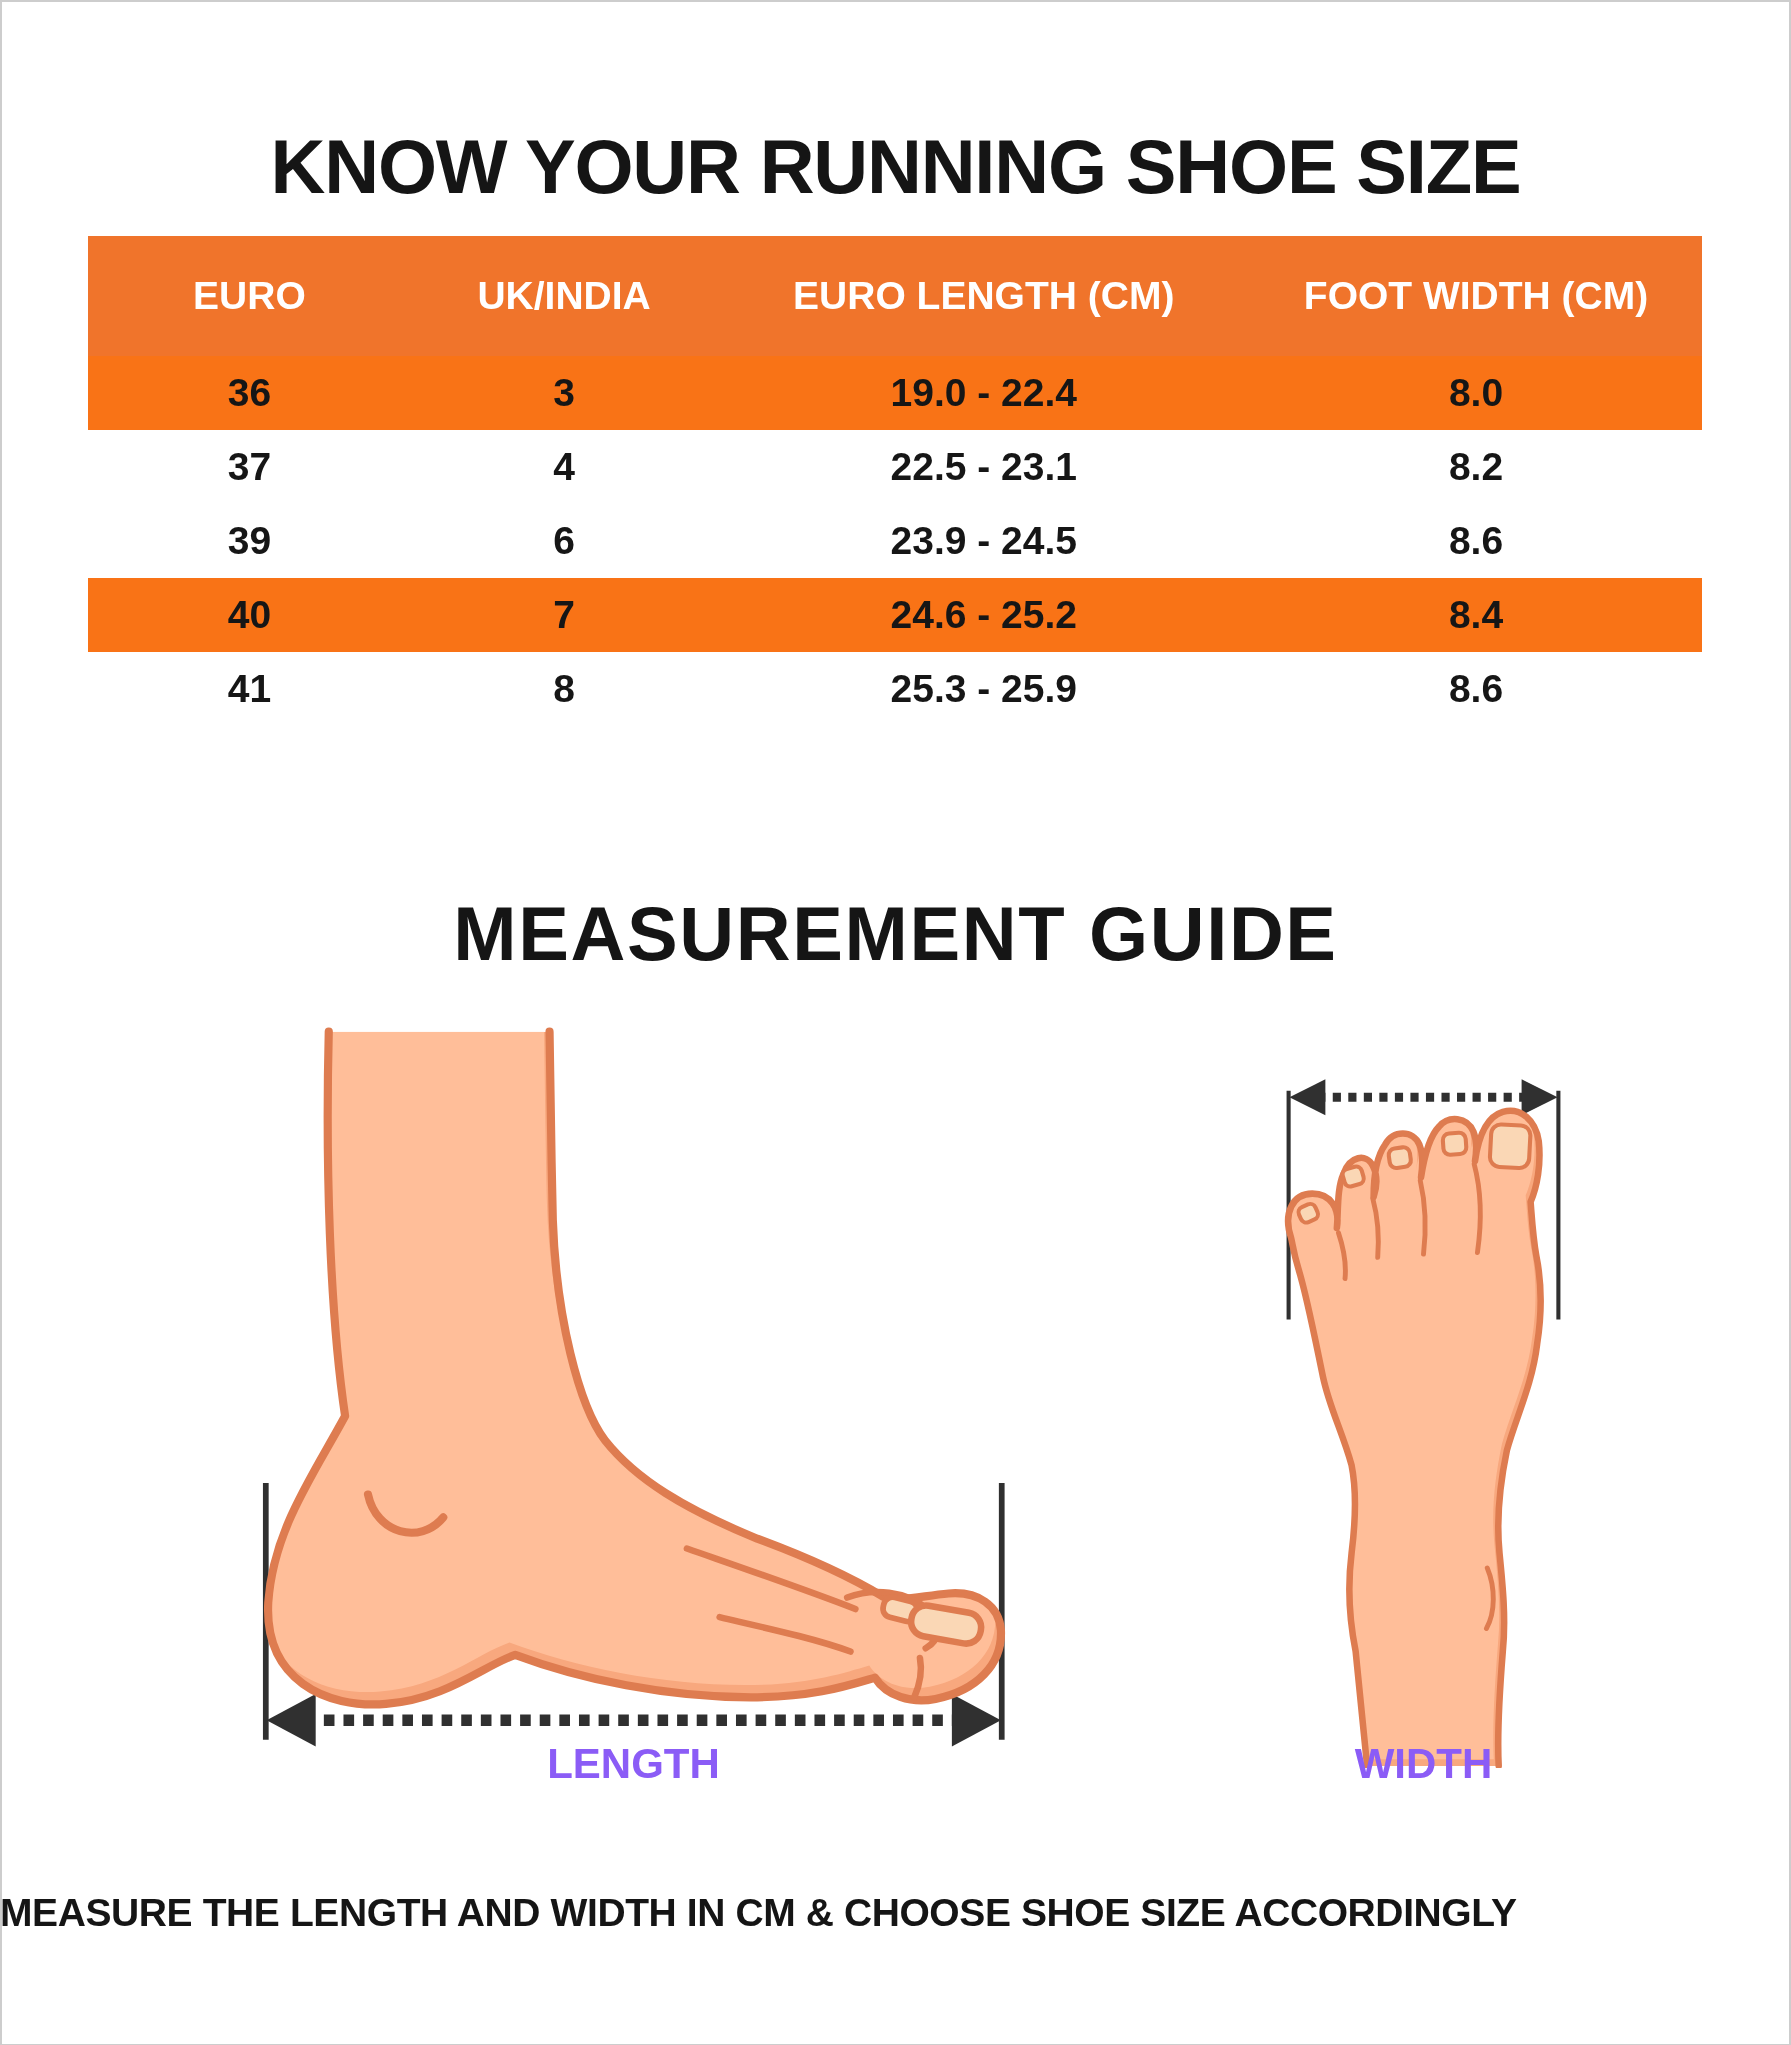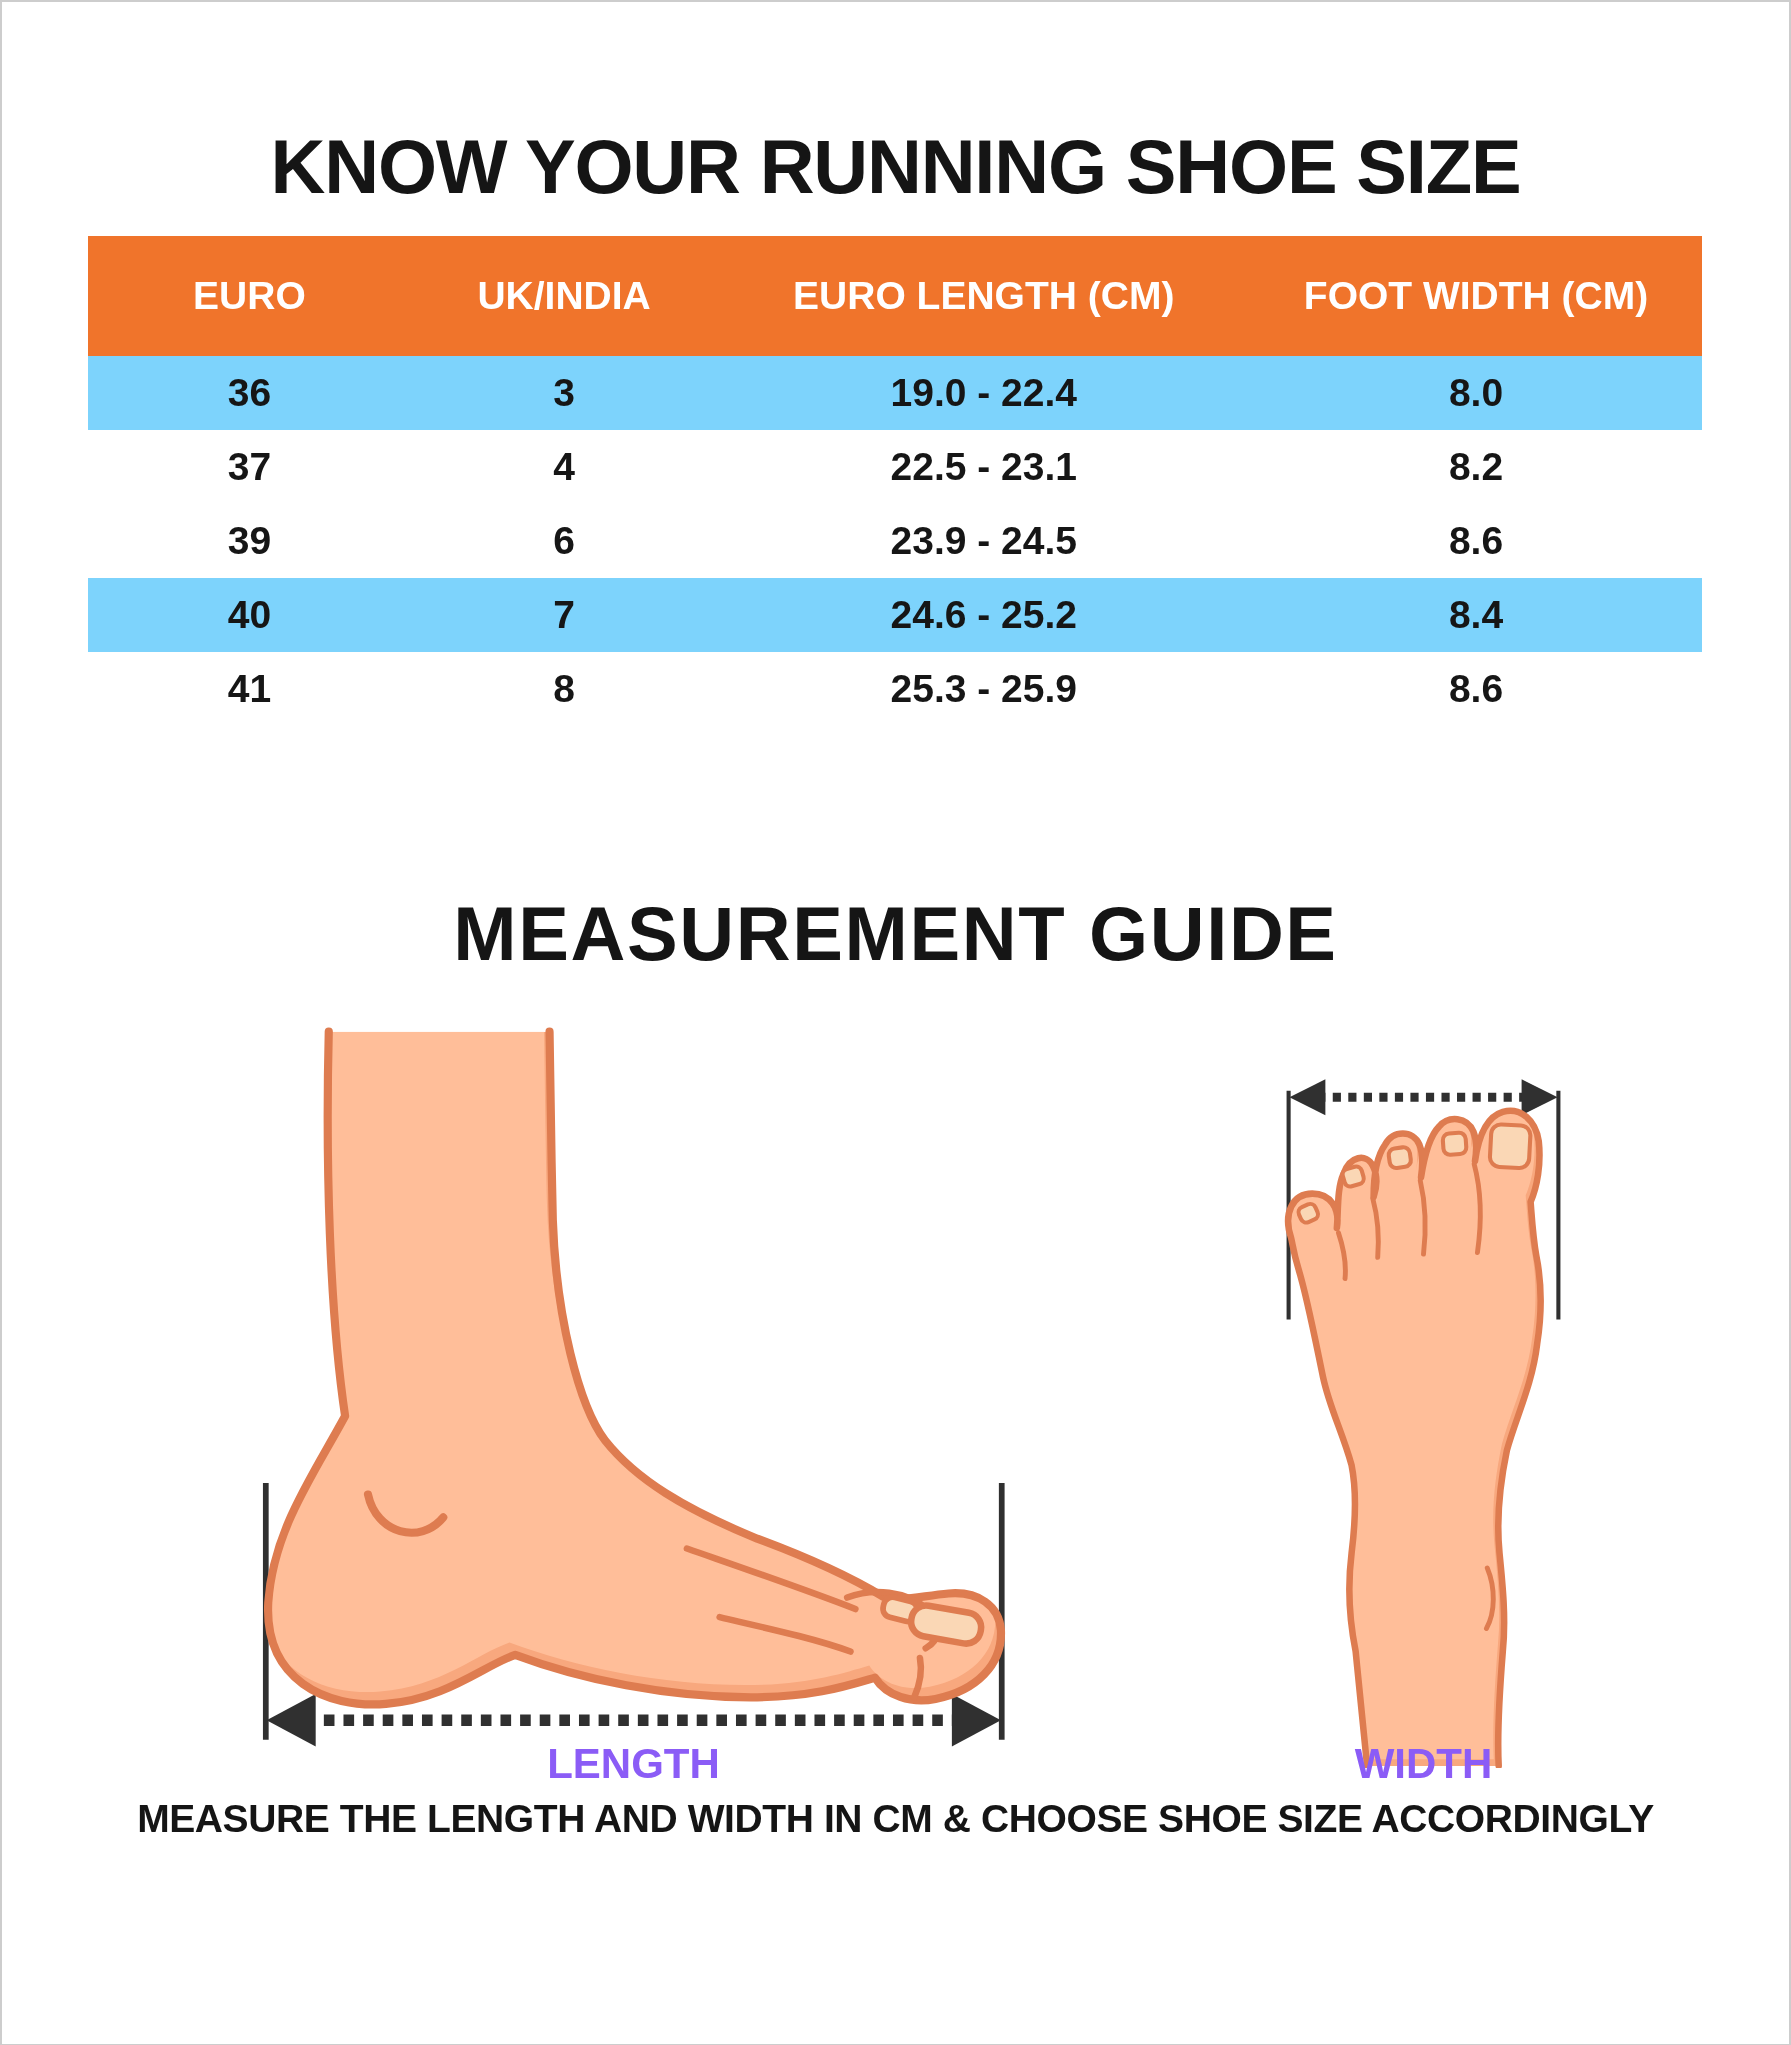--- a/index.html
+++ b/index.html
@@ -17,38 +17,38 @@
     border-collapse:collapse;table-layout:fixed;
   }
   .size-table th{
     background:#F0742B;color:#ffffff;font-size:39px;font-weight:bold;
     height:88px;text-align:center;vertical-align:middle;padding:16px;
   }
   .size-table td{
     font-size:39px;font-weight:bold;color:#161616;height:74px;
     text-align:center;vertical-align:middle;padding:0;
   }
-  .size-table tr.alt td{background:#7dd3fc;margin-left:42px;}
+  .size-table tr.alt td{background:#f97316;margin-left:42px;}
   .guide-title{
     position:absolute;top:890px;left:0;width:100%;
     text-align:center;font-size:76px;font-weight:bold;letter-spacing:1.6px;
     color:#151515;white-space:nowrap;
   }
   .illus{position:absolute;}
   #side-foot{left:229px;top:1025px;width:785px;height:724px;}
   #top-foot{left:1260px;top:1064px;width:327px;height:704px;}
   .measure-label{
     position:absolute;top:1740px;font-size:42px;font-weight:bold;color:#8b5cf6;
     text-align:center;white-space:nowrap;
   }
   #length-label{left:241px;width:785px;}
   #width-label{left:1260px;width:327px;}
   .footer-note{
-    position:absolute;top:1797px;left:0;width:100%;
-    text-align:center;font-size:39px;font-weight:bold;letter-spacing:-0.4px;
+    position:absolute;top:1891px;left:0;width:100%;
+    text-align:left;font-size:39px;font-weight:bold;letter-spacing:-0.4px;
     color:#151515;white-space:nowrap;
   }
   .page-edge{
     position:absolute;left:0;top:0;right:0;bottom:0;
     border:2.5px solid #cdcdcd;pointer-events:none;
   }
 </style>
 </head>
 <body>
 

